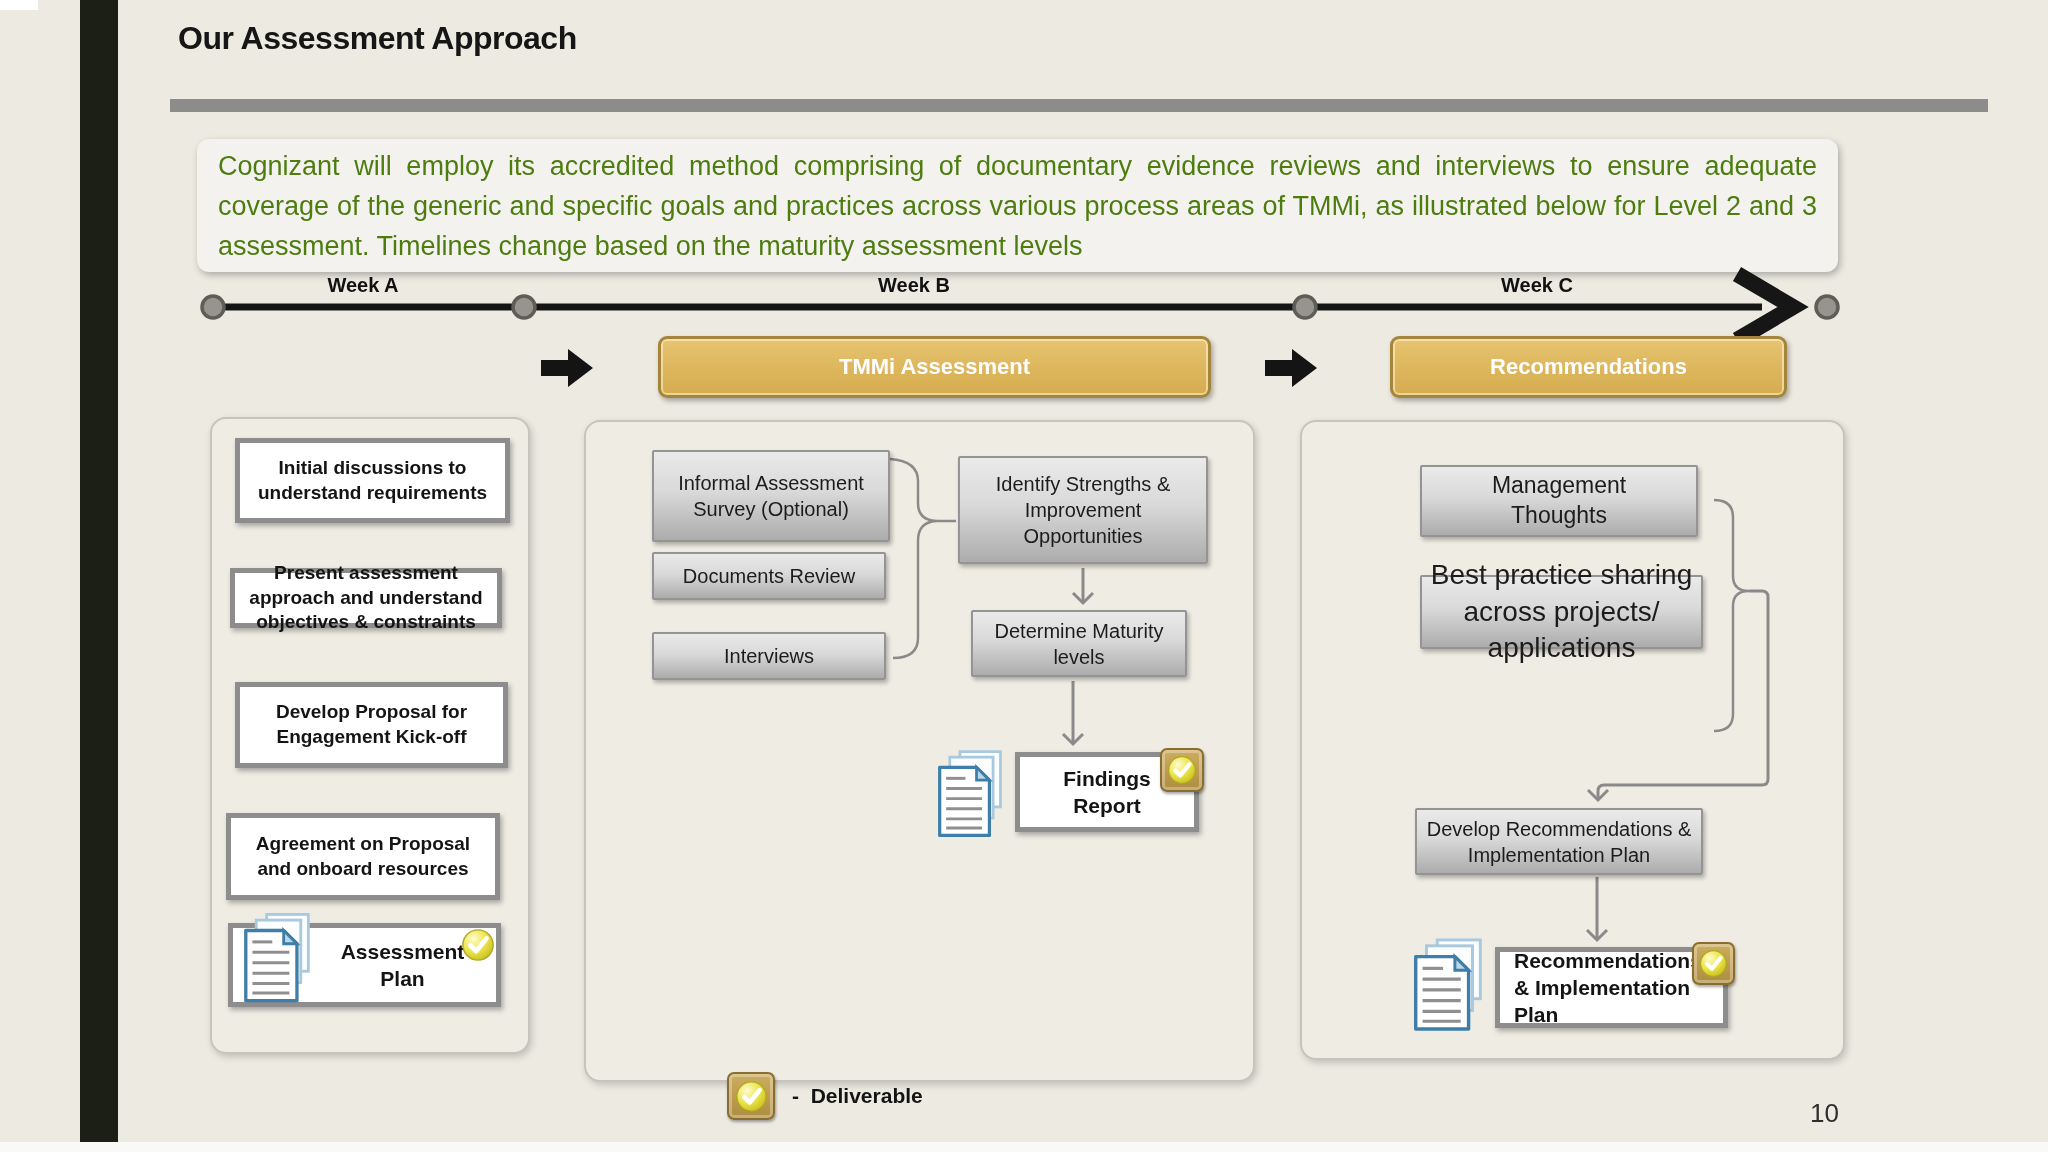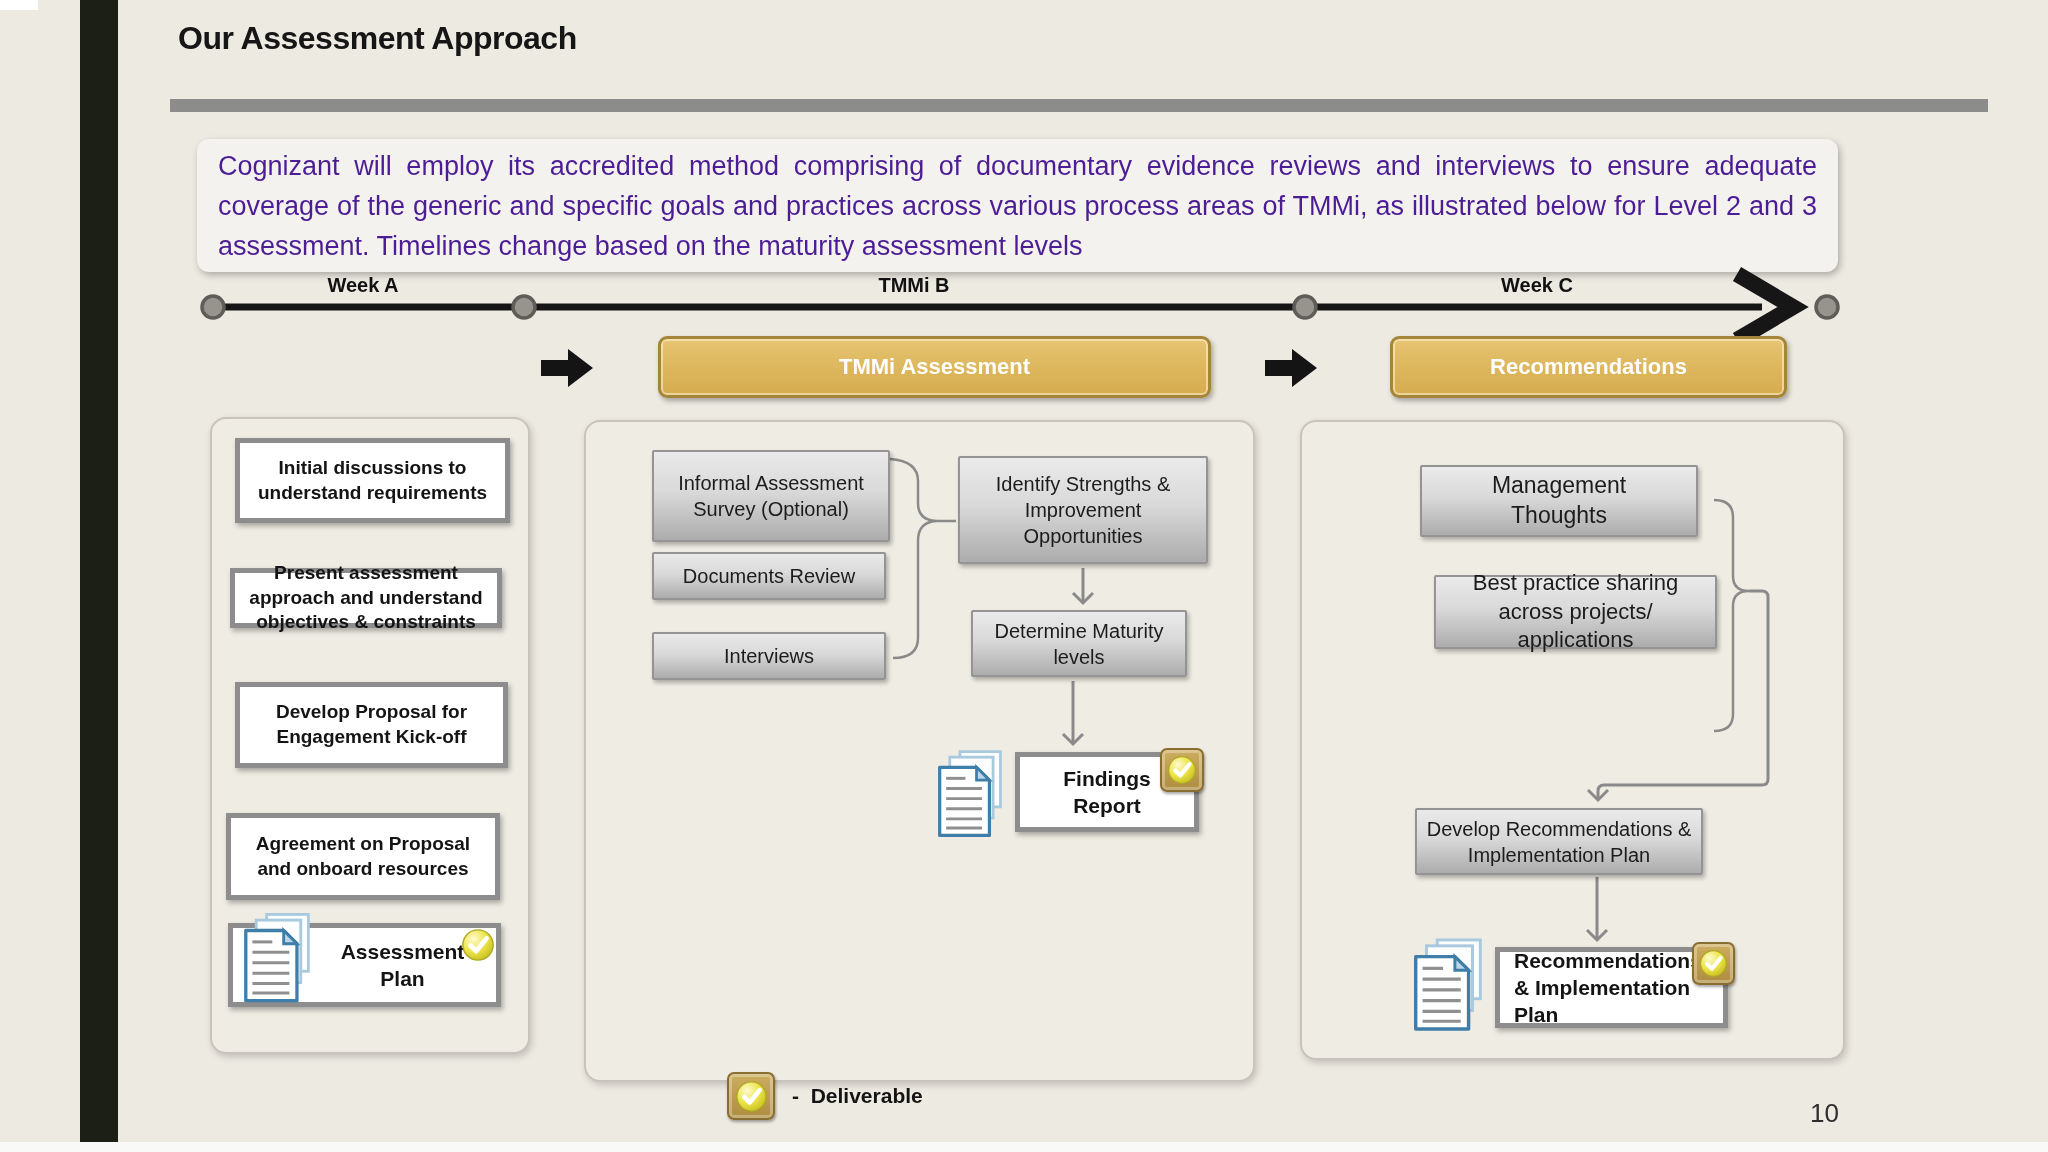--- a/index.html
+++ b/index.html
@@ -16,21 +16,21 @@
   .title{
     left:178px;top:20px;width:900px;height:64px;
     font-size:32px;font-weight:700;color:#161616;letter-spacing:-0.5px;
   }
   .title-underline{left:170px;top:99px;width:1818px;height:13px;background:#8C8C8A;}
   .intro-box{
     left:197px;top:139px;width:1641px;height:133px;
     background:#F4F2EF;border-radius:12px;
     box-shadow:2px 3px 7px rgba(0,0,0,0.28);
     padding:7px 21px;box-sizing:border-box;
-    font-size:27px;line-height:40px;color:#4c1d95;
+    font-size:27px;line-height:40px;color:#4d7c0f;
   }
   .intro-line{text-align:justify;text-align-last:justify;white-space:normal;}
   .intro-line.last{text-align:left;text-align-last:left;}
   .week-label{
     top:274px;width:160px;height:28px;text-align:center;
     font-size:20px;font-weight:700;color:#111;
   }
   .gold-bar{
     top:336px;height:62px;border-radius:9px;
     background:linear-gradient(180deg,#E6C472 0%,#DDB65C 55%,#D5AC4E 100%);
@@ -108,21 +108,21 @@
   <div class="abs title">Our Assessment Approach</div>
   <div class="abs title-underline"></div>
 
   <div class="abs intro-box">
     <div class="intro-line">Cognizant will employ its accredited method comprising of documentary evidence reviews and interviews to ensure adequate</div>
     <div class="intro-line">coverage of the generic and specific goals and practices across various process areas of TMMi, as illustrated below for Level 2 and 3</div>
     <div class="intro-line last">assessment. Timelines change based on the maturity assessment levels</div>
   </div>
 
   <div class="abs week-label" style="left:283px;">Week A</div>
-  <div class="abs week-label" style="left:834px;">TMMi B</div>
+  <div class="abs week-label" style="left:834px;">Week B</div>
   <div class="abs week-label" style="left:1457px;">Week C</div>
 
   <div class="abs panel" style="left:210px;top:417px;width:320px;height:637px;"></div>
   <div class="abs panel" style="left:584px;top:420px;width:671px;height:662px;"></div>
   <div class="abs panel" style="left:1300px;top:420px;width:545px;height:640px;"></div>
 
   <svg class="abs overlay" width="2048" height="1152">
     <defs>
       <marker id="arrV" markerWidth="26" markerHeight="26" refX="13" refY="13" orient="auto" markerUnits="userSpaceOnUse">
         <path d="M3,3 L13,13 L3,23" fill="none" stroke="#8A8A8A" stroke-width="3"></path>
@@ -186,21 +186,21 @@
     </svg>
   <div class="abs gold-frame" style="left:1160px;top:748px;width:44px;height:44px;">
     <svg width="30" height="30">
         <use href="#check-badge"></use>
       </svg>
   </div>
 
   <div class="abs gray-box" style="left:1420px;top:465px;width:278px;height:72px;font-size:23px;">
     <span style="display:inline-block;max-width:200px;">Management Thoughts</span>
   </div>
-  <div class="abs gray-box" style="left:1420px;top:575px;width:283px;height:74px;font-size:22px;margin-left:14px;">Best practice sharing across projects/ applications</div>
+  <div class="abs gray-box" style="left:1420px;top:575px;width:283px;height:74px;font-size:28px;">Best practice sharing across projects/ applications</div>
 
   <div class="abs gray-box" style="left:1415px;top:808px;width:288px;height:67px;">Develop Recommendations &amp; Implementation Plan</div>
 
   <div class="abs white-box deliv" style="left:1495px;top:947px;width:233px;height:81px;justify-content:flex-start;text-align:left;padding-left:14px;">Recommendations &amp; Implementation Plan</div>
   <svg class="abs" style="left:1411px;top:938px;" width="76" height="94">
       <use href="#doc-stack"></use>
     </svg>
   <div class="abs gold-frame" style="left:1692px;top:942px;width:43px;height:43px;">
     <svg width="29" height="29">
         <use href="#check-badge"></use>

